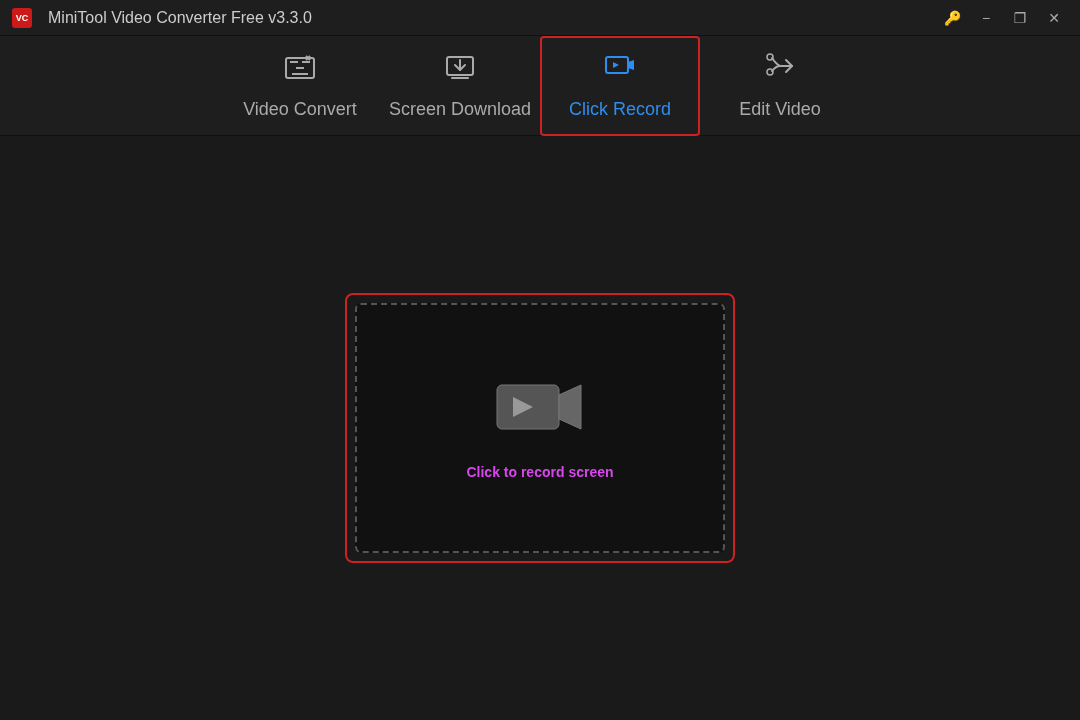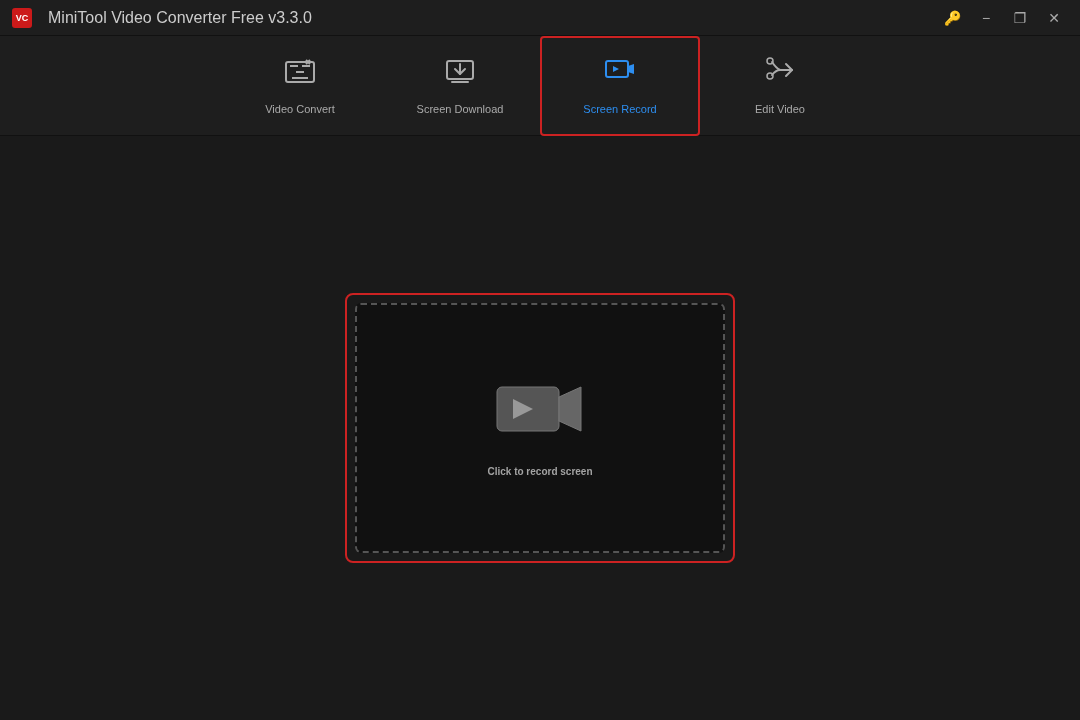--- a/index.html
+++ b/index.html
@@ -93,21 +93,21 @@
       border-radius: 4px;
     }
 
     .nav-item.active {
       color: #2d8ef0;
       border: 2px solid #cc2222;
       background: #1e1e1e;
     }
 
     .nav-item-label {
-      font-size: 11px;
+      font-size: 18px;
     }
 
     .nav-icon {
       font-size: 26px;
     }
 
     
     .nav-icon svg {
       width: 32px;
       height: 32px;
@@ -145,22 +145,22 @@
       background: #111;
       display: flex;
       flex-direction: column;
       align-items: center;
       justify-content: center;
       gap: 18px;
     }
 
     
     #record-text {
-      color: #a3a3a3;
-      font-size: 10px;
+      color: #d946ef;
+      font-size: 14px;
       font-weight: 600;
     }
 
     
     #key-icon {
       color: #c8a02a;
       font-size: 14px;
       margin-right: 10px;
     }
   </style>
@@ -211,21 +211,21 @@
     <div class="nav-icon">
       <svg viewBox="0 0 32 32" fill="none" xmlns="http://www.w3.org/2000/svg">
 
         <rect x="2" y="5" width="22" height="16" rx="2" stroke="#2d8ef0" stroke-width="2" fill="none"></rect>
 
         <path d="M9 10 L9 16 L15 13 Z" fill="#2d8ef0"></path>
 
         <path d="M24 10 L30 8 L30 18 L24 16 Z" fill="#2d8ef0"></path>
       </svg>
     </div>
-    <span class="nav-item-label">Screen Record</span>
+    <span class="nav-item-label">Click Record</span>
   </div>
 
   <div class="nav-item">
     <div class="nav-icon">
       <svg viewBox="0 0 32 32" fill="none" xmlns="http://www.w3.org/2000/svg">
 
         <path d="M8 6 C8 6 12 12 16 14" stroke="#aaa" stroke-width="2" stroke-linecap="round"></path>
         <circle cx="6" cy="5" r="3" stroke="#aaa" stroke-width="1.5" fill="none"></circle>
         <circle cx="6" cy="20" r="3" stroke="#aaa" stroke-width="1.5" fill="none"></circle>
         <path d="M8 19 C8 19 12 14 16 14" stroke="#aaa" stroke-width="2" stroke-linecap="round"></path>

